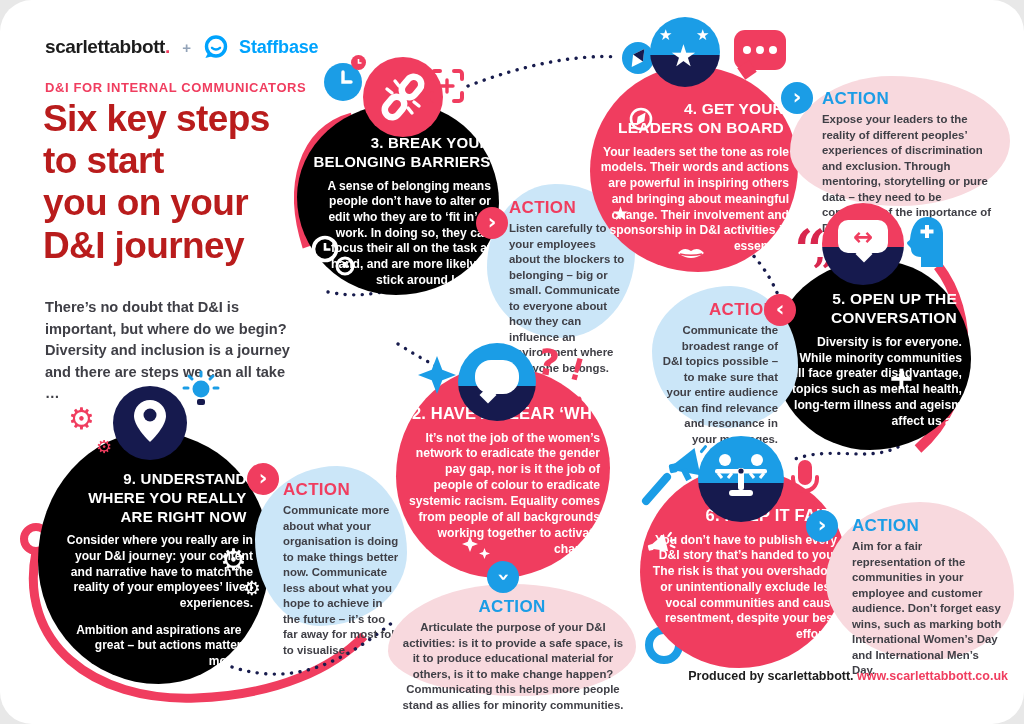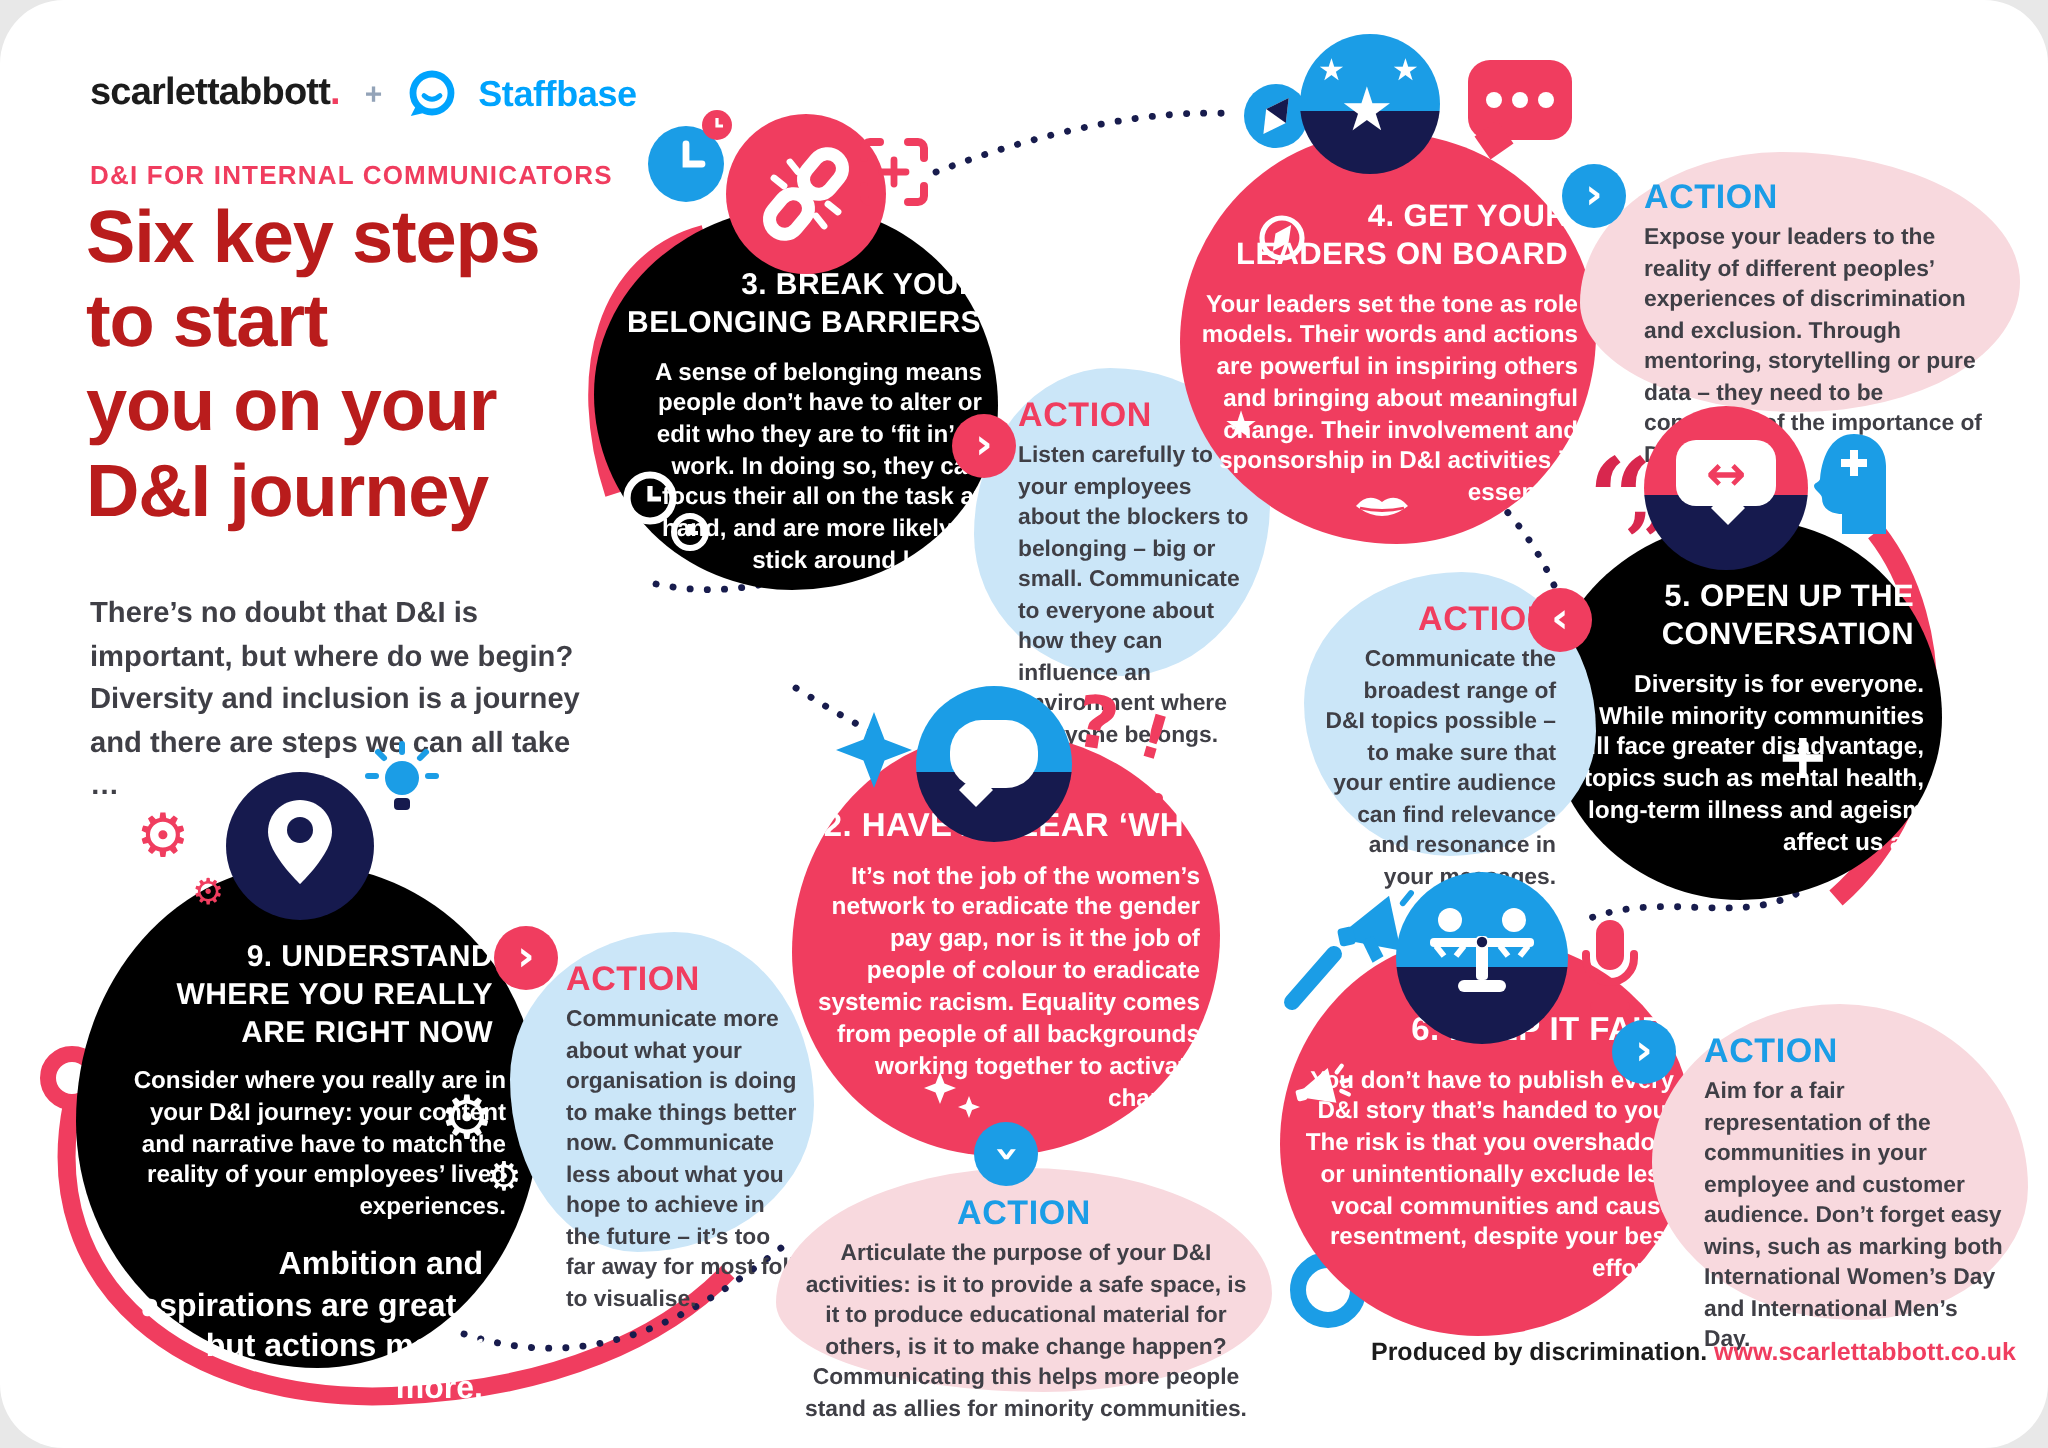--- a/index.html
+++ b/index.html
@@ -102,21 +102,21 @@
 to start
 you on your
 D&amp;I journey</h1>
   <p class="intro">There’s no doubt that D&amp;I is important, but where do we begin? Diversity and inclusion is a journey and there are steps we can all take …</p>
 
   <div class="s-blob blue r1" style="left:38px; top:432px; width:232px; height:252px; padding-top:38px;">
     <div class="t" style="font-size:15px; width:185px; margin:0 auto;">9. UNDERSTAND
 WHERE YOU REALLY
 ARE RIGHT NOW</div>
     <div class="b" style="font-size:12.1px; width:198px;">Consider where you really are in your D&amp;I journey: your content and narrative have to match the reality of your employees’ lived experiences.</div>
-    <div class="b" style="font-size:16px; width:175px; margin-top:11px;">Ambition and aspirations are great – but actions matter more.</div>
+    <div class="b" style="font-size:12px; width:175px; margin-top:11px;">Ambition and aspirations are great – but actions matter more.</div>
   </div>
   <span class="ic uni" style="left:68px; top:404px; font-size:30px; color:#F03D5F;">⚙</span>
   <span class="ic uni" style="left:96px; top:438px; font-size:18px; color:#F03D5F;">⚙</span>
   <div class="ic circle" style="left:113px; top:386px; width:74px; height:74px; background:#161A4E;">
     <svg width="34" height="44" viewBox="0 0 34 44" style="margin:13px 0 0 20px;">
       <path d="M17 1C8 1 1 8 1 17c0 11 16 26 16 26s16-15 16-26C33 8 26 1 17 1z" fill="#fff"></path>
       <circle cx="17" cy="16" r="6.5" fill="#161A4E"></circle>
     </svg>
   </div>
   <svg class="ic" style="left:182px; top:370px;" width="38" height="42" viewBox="0 0 38 42">
@@ -326,16 +326,16 @@
   </svg>
   <div class="chev chev-blue" style="left:806px; top:510px;">
       <span>›</span>
     </div>
   <div class="a-blob pink" style="left:826px; top:502px; width:188px; height:158px; border-radius:50% 50% 46% 54%/50% 58% 42% 50%; padding:14px 14px 0 26px;">
     <div class="al al-blue">ACTION</div>
     <div class="at" style="width:150px;">Aim for a fair representation of the communities in your employee and customer audience. Don’t forget easy wins, such as marking both International Women’s Day and International Men’s Day.</div>
   </div>
 
   <div class="footer">
-    <span>Produced by discrimination. </span><span class="url">www.scarlettabbott.co.uk</span>
+    <span>Produced by scarlettabbott. </span><span class="url">www.scarlettabbott.co.uk</span>
   </div>
 
 </div>
 
 </body></html>

